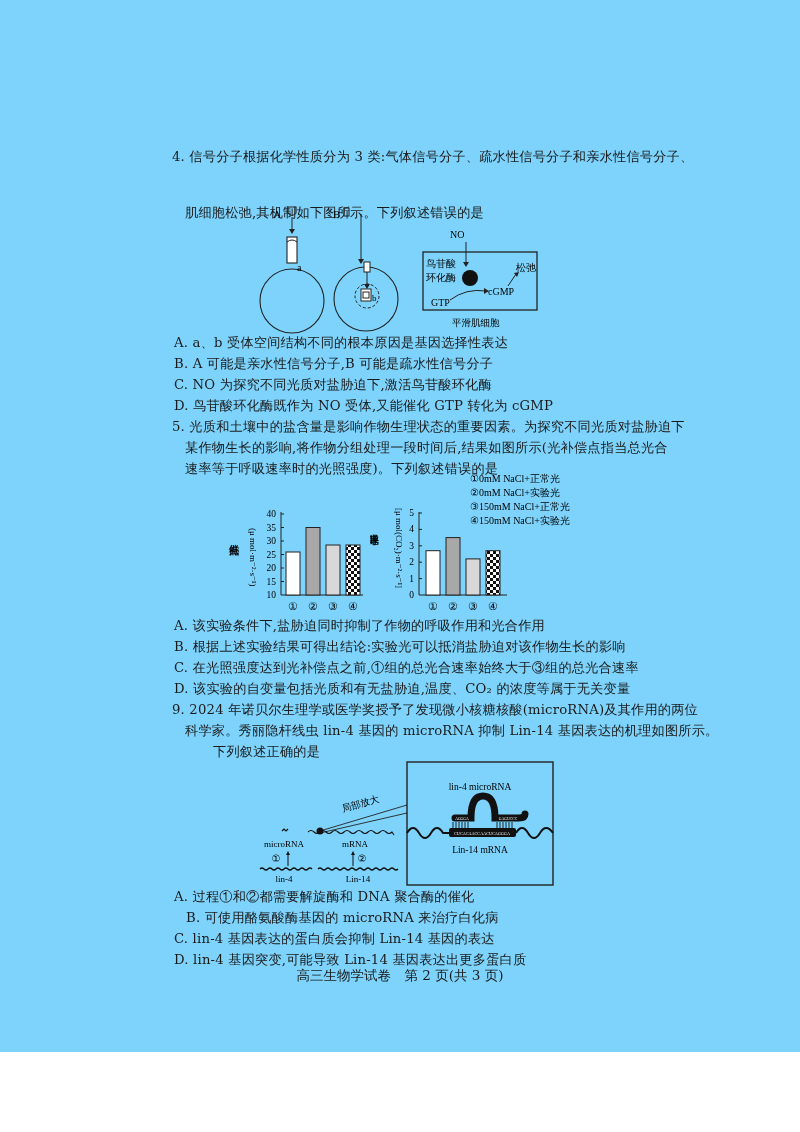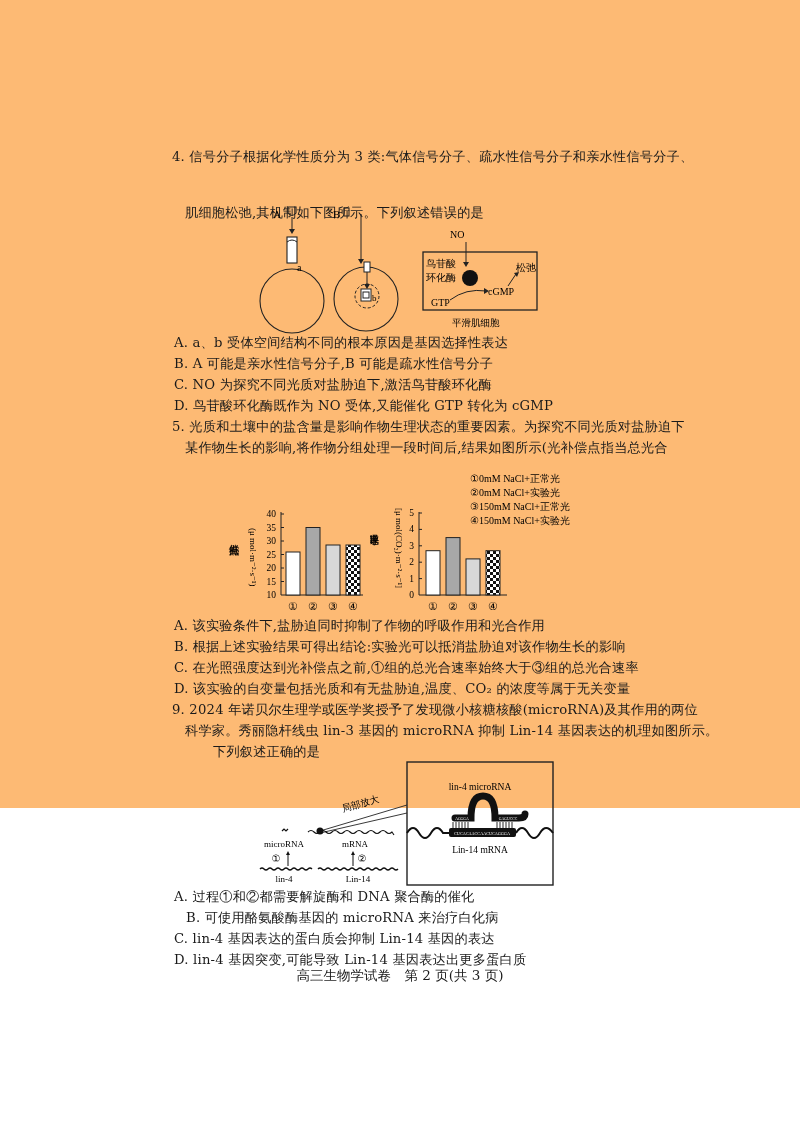--- a/index.html
+++ b/index.html
@@ -1,18 +1,18 @@
 <!DOCTYPE html>
 <html><head>
 <meta charset="utf-8">
 <style>
   html, body { margin:0; padding:0; background:#ffffff; }
   body { width:800px; height:1132px; position:relative; overflow:hidden;
          font-family:"DejaVu Serif","Liberation Serif",serif; color:#1a1a1a; }
-  .page { position:absolute; left:0; top:0; width:800px; height:808px; background:#fdba74; }
+  .page { position:absolute; left:0; top:0; width:800px; height:1052px; background:#7dd3fc; }
   .line { position:absolute; font-size:13.2px; line-height:18px; white-space:nowrap; letter-spacing:0.2px; }
   .q { left:172px; }
   .ind { left:185px; }
   .opt { left:172px; }
   svg text { font-family:"Liberation Serif","DejaVu Serif",serif; }
   .footer { position:absolute; top:967px; left:0; width:800px; text-align:center; font-size:13.5px; }
 </style>
 </head>
 <body>
 
@@ -62,20 +62,21 @@
     <text x="212" y="126" font-size="9.5">平滑肌细胞</text>
   </svg>
 
   <div class="line opt" style="top:334px;left:174px;">A. a、b 受体空间结构不同的根本原因是基因选择性表达</div>
   <div class="line opt" style="top:355px;left:174px;">B. A 可能是亲水性信号分子,B 可能是疏水性信号分子</div>
   <div class="line opt" style="top:376px;left:174px;">C. NO 为探究不同光质对盐胁迫下,激活鸟苷酸环化酶</div>
   <div class="line opt" style="top:397px;left:174px;">D. 鸟苷酸环化酶既作为 NO 受体,又能催化 GTP 转化为 cGMP</div>
 
   <div class="line q" style="top:418px;">5. 光质和土壤中的盐含量是影响作物生理状态的重要因素。为探究不同光质对盐胁迫下</div>
   <div class="line ind" style="top:439px;">某作物生长的影响,将作物分组处理一段时间后,结果如图所示(光补偿点指当总光合</div>
+  <div class="line ind" style="top:460px;">速率等于呼吸速率时的光照强度)。下列叙述错误的是</div>
 
   <svg style="position:absolute;left:228px;top:508px;" width="150" height="110" viewBox="0 0 150 110">
     <text x="6" y="28" font-size="10.5" writing-mode="tb">光补偿点</text>
     <text x="22" y="20" font-size="9" transform="rotate(90 22 20)">(μ mol·m⁻²·s⁻¹)</text>
     <line x1="53" y1="4" x2="53" y2="87" stroke="#222" stroke-width="1"></line>
     <line x1="53" y1="87" x2="135" y2="87" stroke="#222" stroke-width="1"></line>
     <g font-size="9.5" text-anchor="end">
       <text x="48" y="90">10</text>
       <text x="48" y="76.5">15</text>
       <text x="48" y="63">20</text>
@@ -155,21 +156,21 @@
       <text x="123" y="140">④</text>
     </g>
   </svg>
 
   <div class="line opt" style="top:617px;left:174px;">A. 该实验条件下,盐胁迫同时抑制了作物的呼吸作用和光合作用</div>
   <div class="line opt" style="top:638px;left:174px;">B. 根据上述实验结果可得出结论:实验光可以抵消盐胁迫对该作物生长的影响</div>
   <div class="line opt" style="top:659px;left:174px;">C. 在光照强度达到光补偿点之前,①组的总光合速率始终大于③组的总光合速率</div>
   <div class="line opt" style="top:680px;left:174px;">D. 该实验的自变量包括光质和有无盐胁迫,温度、CO₂ 的浓度等属于无关变量</div>
 
   <div class="line q" style="top:701px;">9. 2024 年诺贝尔生理学或医学奖授予了发现微小核糖核酸(microRNA)及其作用的两位</div>
-  <div class="line ind" style="top:722px;">科学家。秀丽隐杆线虫 lin-3 基因的 microRNA 抑制 Lin-14 基因表达的机理如图所示。</div>
+  <div class="line ind" style="top:722px;">科学家。秀丽隐杆线虫 lin-4 基因的 microRNA 抑制 Lin-14 基因表达的机理如图所示。</div>
   <div class="line ind" style="top:743px;margin-left:28px;">下列叙述正确的是</div>
 
   <svg style="position:absolute;left:240px;top:752px;" width="400" height="140" viewBox="0 0 400 140">
 
     <rect x="167" y="10" width="146" height="123" fill="none" stroke="#222" stroke-width="1.4"></rect>
     <text x="240" y="38" font-size="9.5" text-anchor="middle">lin-4 microRNA</text>
 
     <path d="M167 81 q6 -10 12 0 q6 10 12 0 q6 -10 12 0 l6 0 M276 81 q6 -10 12 0 q6 10 12 0 q6 -10 13 0" fill="none" stroke="#111" stroke-width="2"></path>
     <rect x="209" y="76" width="67" height="9" rx="2" fill="#111"></rect>
     <text x="242" y="83" font-size="4.2" fill="#fff" text-anchor="middle">CUCACAACCAACUCAGGGA</text>

